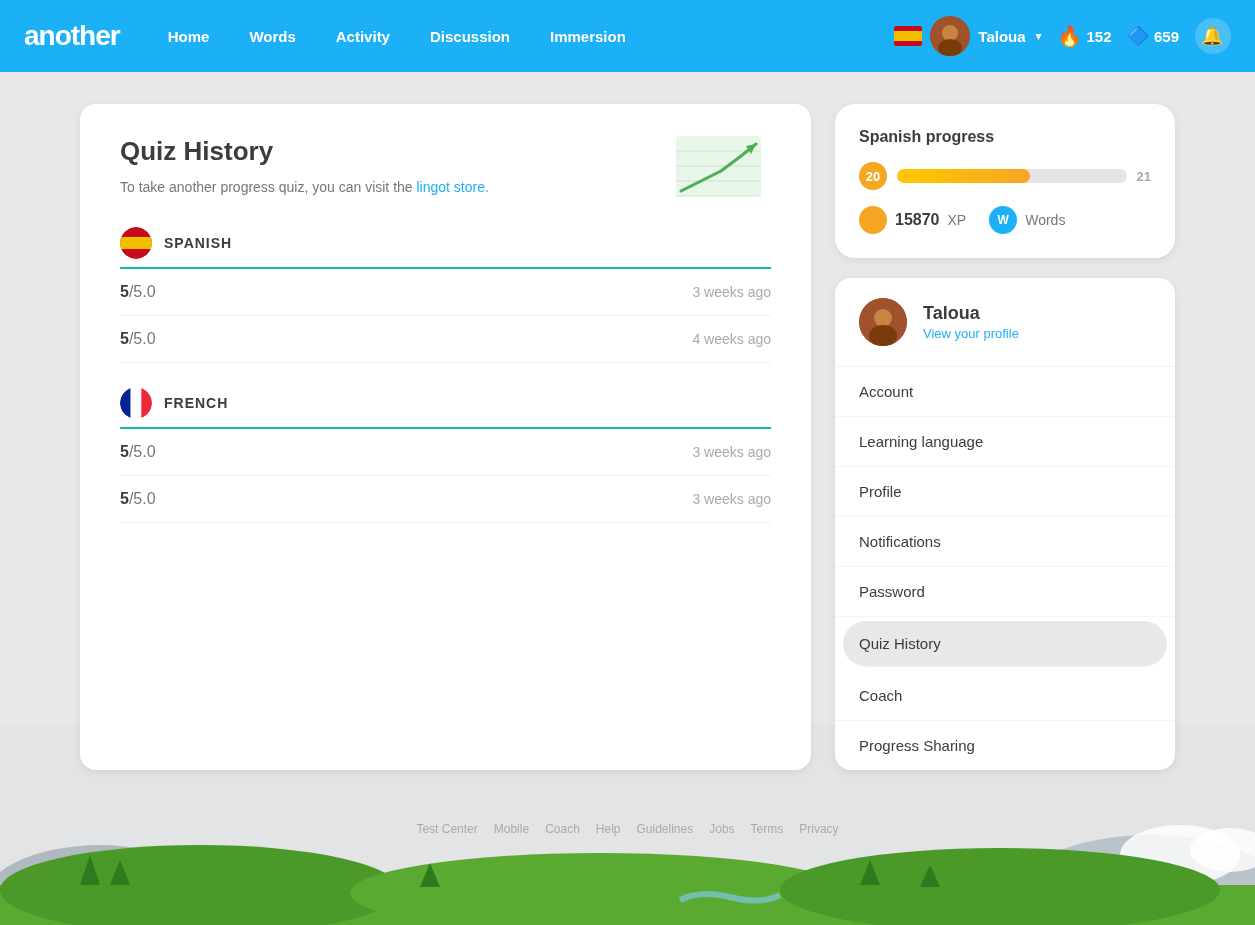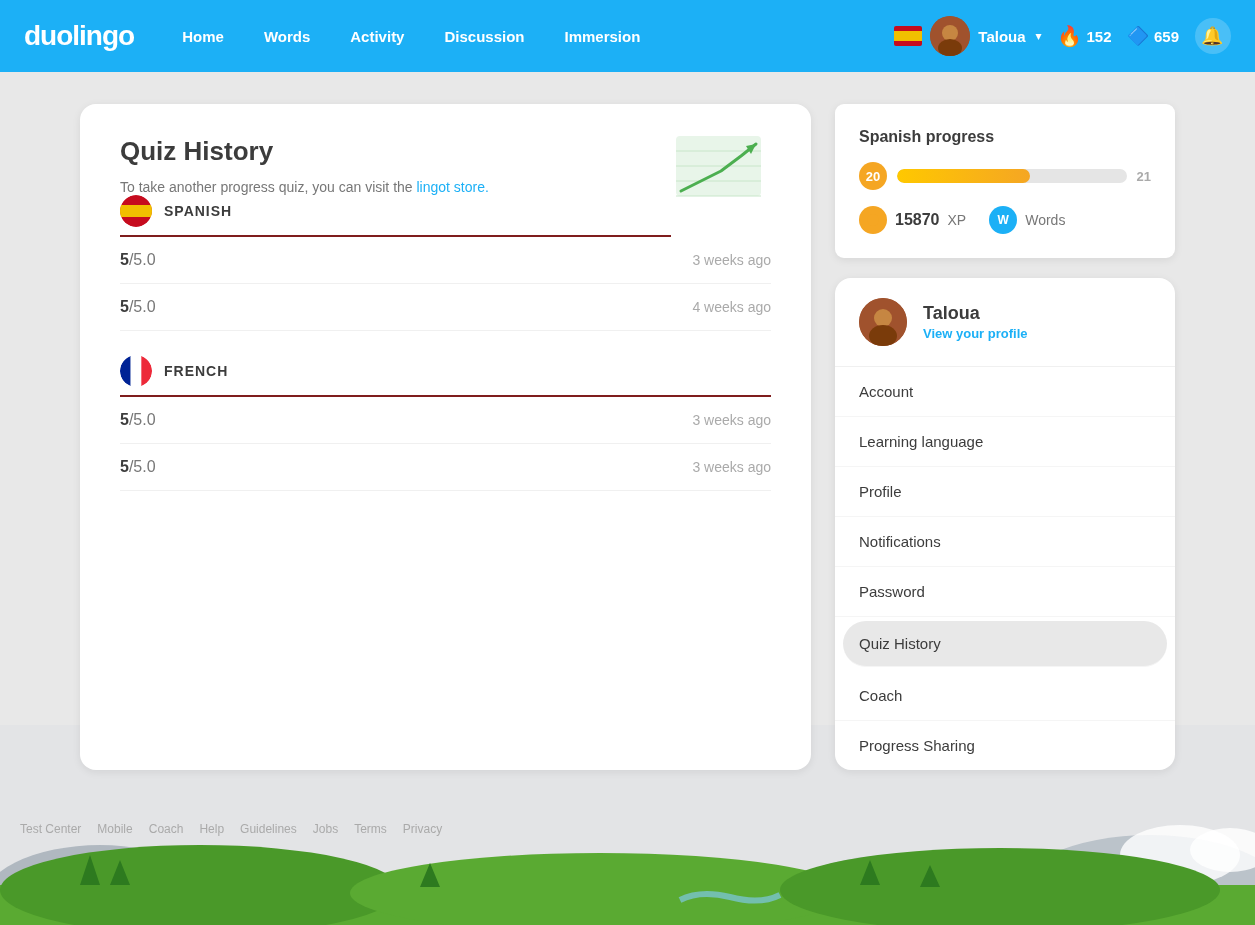--- a/index.html
+++ b/index.html
@@ -123,32 +123,33 @@
     }
     .quiz-history-title {
       font-size: 26px;
       font-weight: 700;
       color: #3c3c3c;
       margin-bottom: 12px;
     }
     .quiz-subtitle {
       font-size: 14px;
       color: #777;
+      margin-bottom: 32px;
     }
     .quiz-subtitle a {
       color: #1cb0f6;
       text-decoration: none;
     }
     .language-section { margin-bottom: 24px; }
     .language-header {
       display: flex;
       align-items: center;
       gap: 12px;
       padding-bottom: 8px;
-      border-bottom: 2px solid #7f1d1d;
+      border-bottom: 2px solid #14b8a6;
       margin-bottom: 0;
     }
     .lang-flag {
       width: 32px;
       height: 32px;
       border-radius: 50%;
       overflow: hidden;
       display: flex;
       align-items: center;
       justify-content: center;
@@ -182,21 +183,21 @@
 
     
     .right-panel {
       width: 340px;
       display: flex;
       flex-direction: column;
       gap: 20px;
     }
     .progress-card {
       background: white;
-      border-radius: 9px;
+      border-radius: 20px;
       padding: 24px;
       box-shadow: 0 2px 8px rgba(0,0,0,0.08);
     }
     .progress-title {
       font-size: 16px;
       font-weight: 700;
       color: #3c3c3c;
       margin-bottom: 16px;
     }
     .level-bar-row {
@@ -309,21 +310,20 @@
     .profile-name {
       font-size: 18px;
       font-weight: 700;
       color: #3c3c3c;
     }
     .profile-link {
       font-size: 13px;
       color: #1cb0f6;
       cursor: pointer;
       text-decoration: none;
-      font-weight: bold;
     }
     .menu-item {
       padding: 16px 24px;
       font-size: 15px;
       color: #3c3c3c;
       border-bottom: 1px solid #f5f5f5;
       cursor: pointer;
     }
     .menu-item:last-child { border-bottom: none; }
     .menu-item.active {
@@ -346,21 +346,21 @@
 
     
     .footer {
       position: relative;
       z-index: 3;
       text-align: center;
       padding: 20px;
       font-size: 12px;
       color: #aaa;
       display: flex;
-      justify-content: flex-start;
+      justify-content: center;
       gap: 16px;
       flex-wrap: wrap;
     }
     .footer a { color: #aaa; text-decoration: none; }
 
     
     .spanish-flag {
       width: 32px;
       height: 32px;
       border-radius: 50%;
@@ -378,21 +378,21 @@
       float: right;
       margin-top: -10px;
       margin-right: 0;
     }
   </style>
 </head>
 <body>
 
 <nav class="navbar">
   <div class="navbar-logo">
-    <span class="navbar-logo-text">duolingo</span>
+    <span class="navbar-logo-text">another</span>
   </div>
   <div class="navbar-nav">
     <a class="nav-item">Home</a>
     <a class="nav-item">Words</a>
     <a class="nav-item">Activity</a>
     <a class="nav-item">Discussion</a>
     <a class="nav-item">Immersion</a>
   </div>
   <div class="navbar-right">
 

